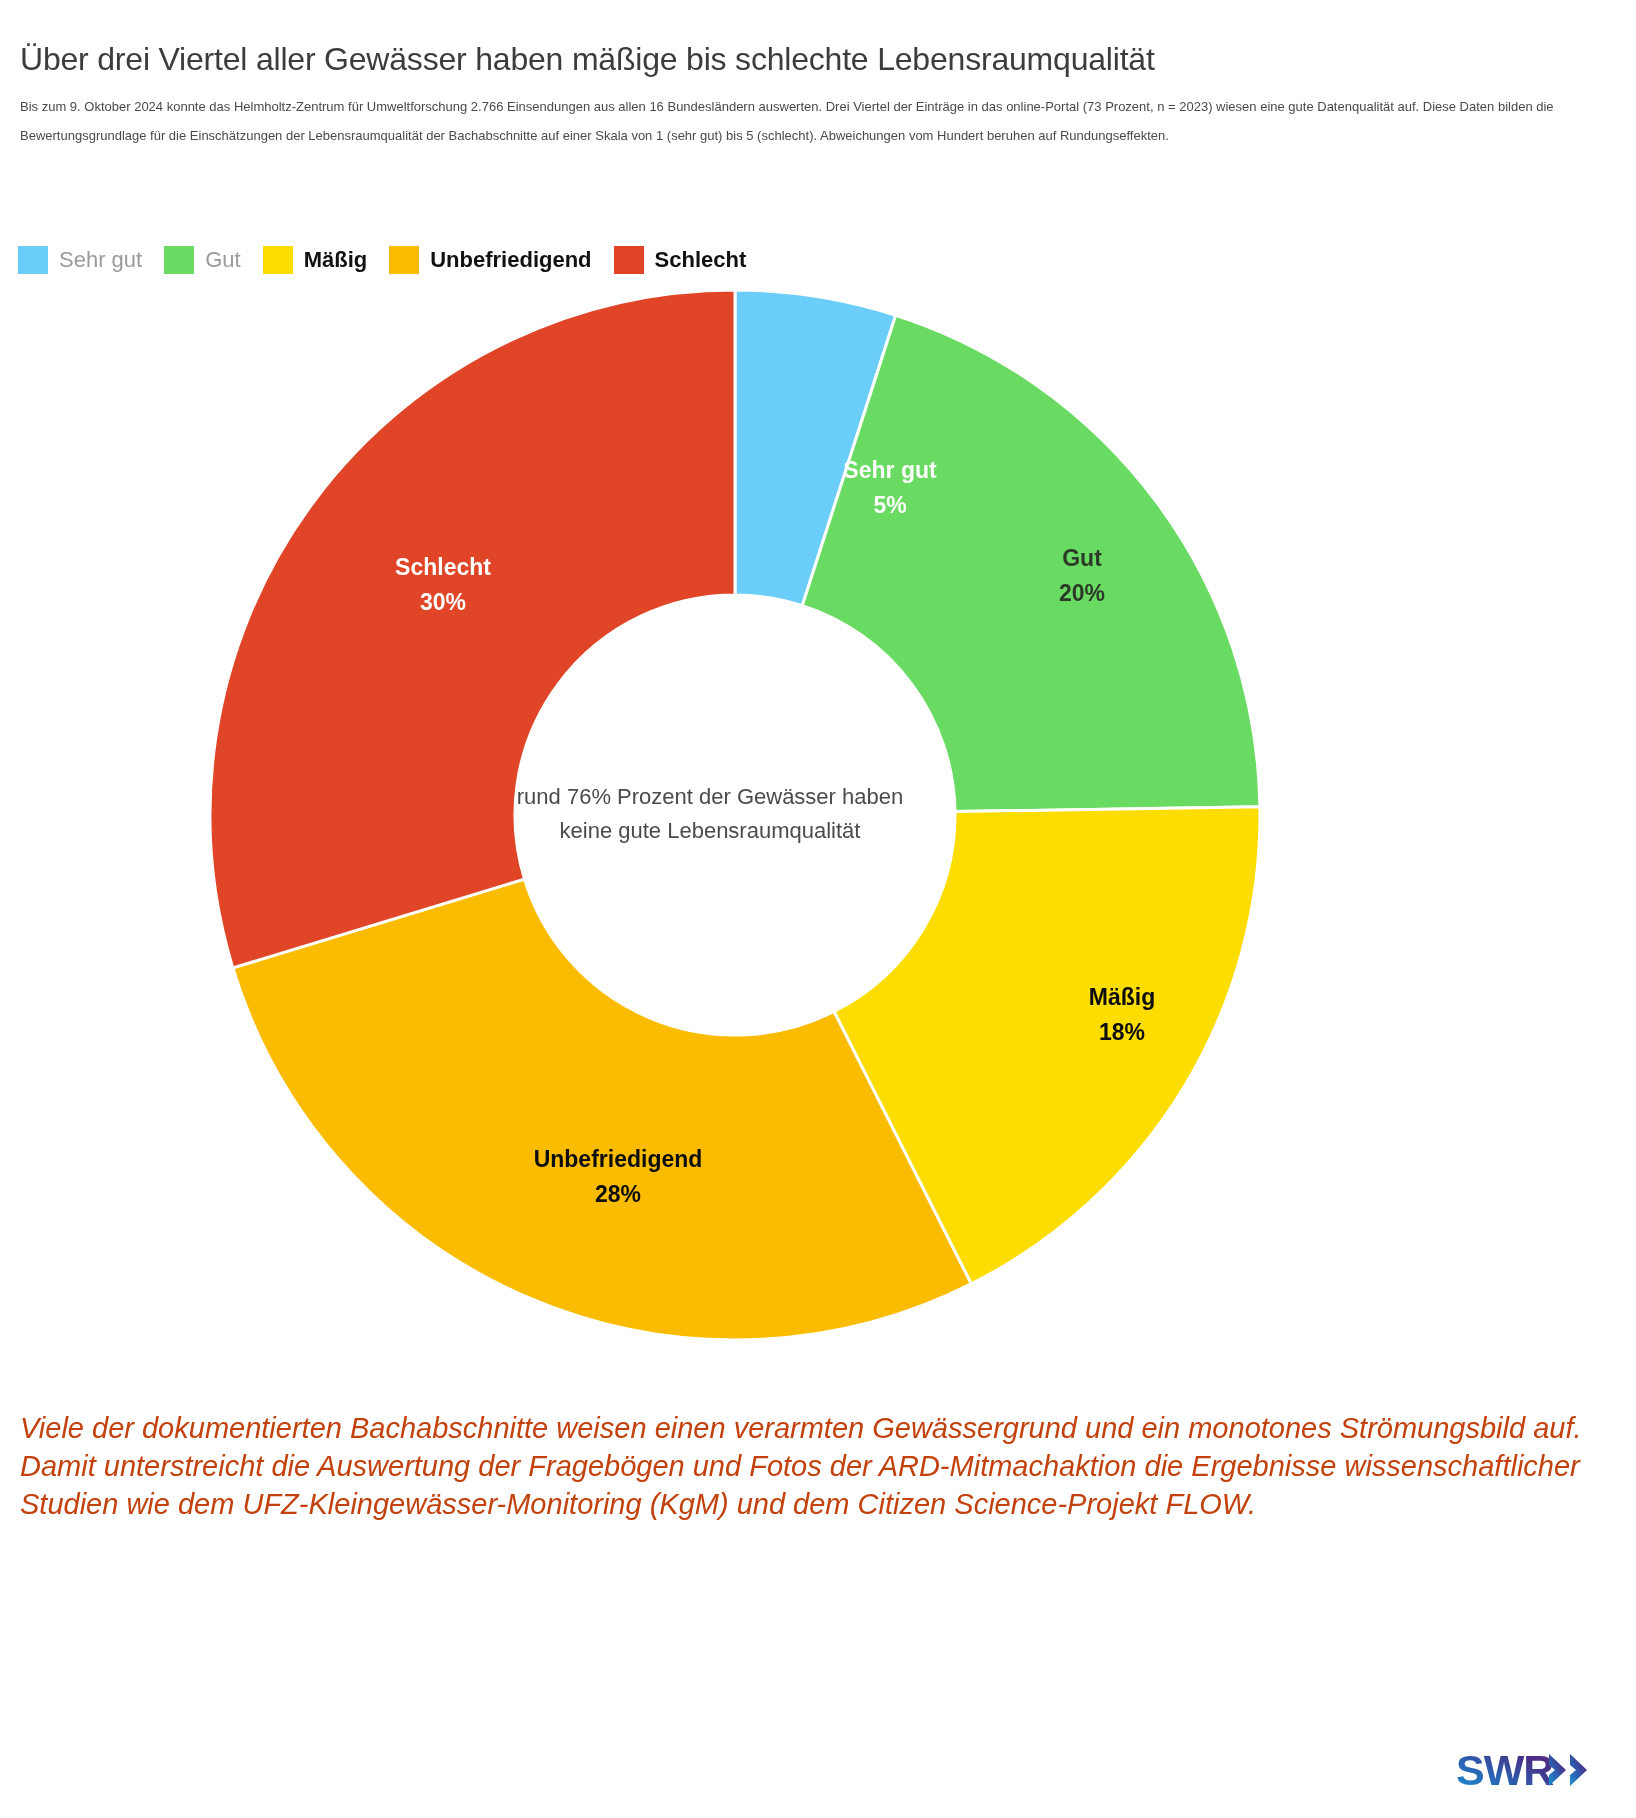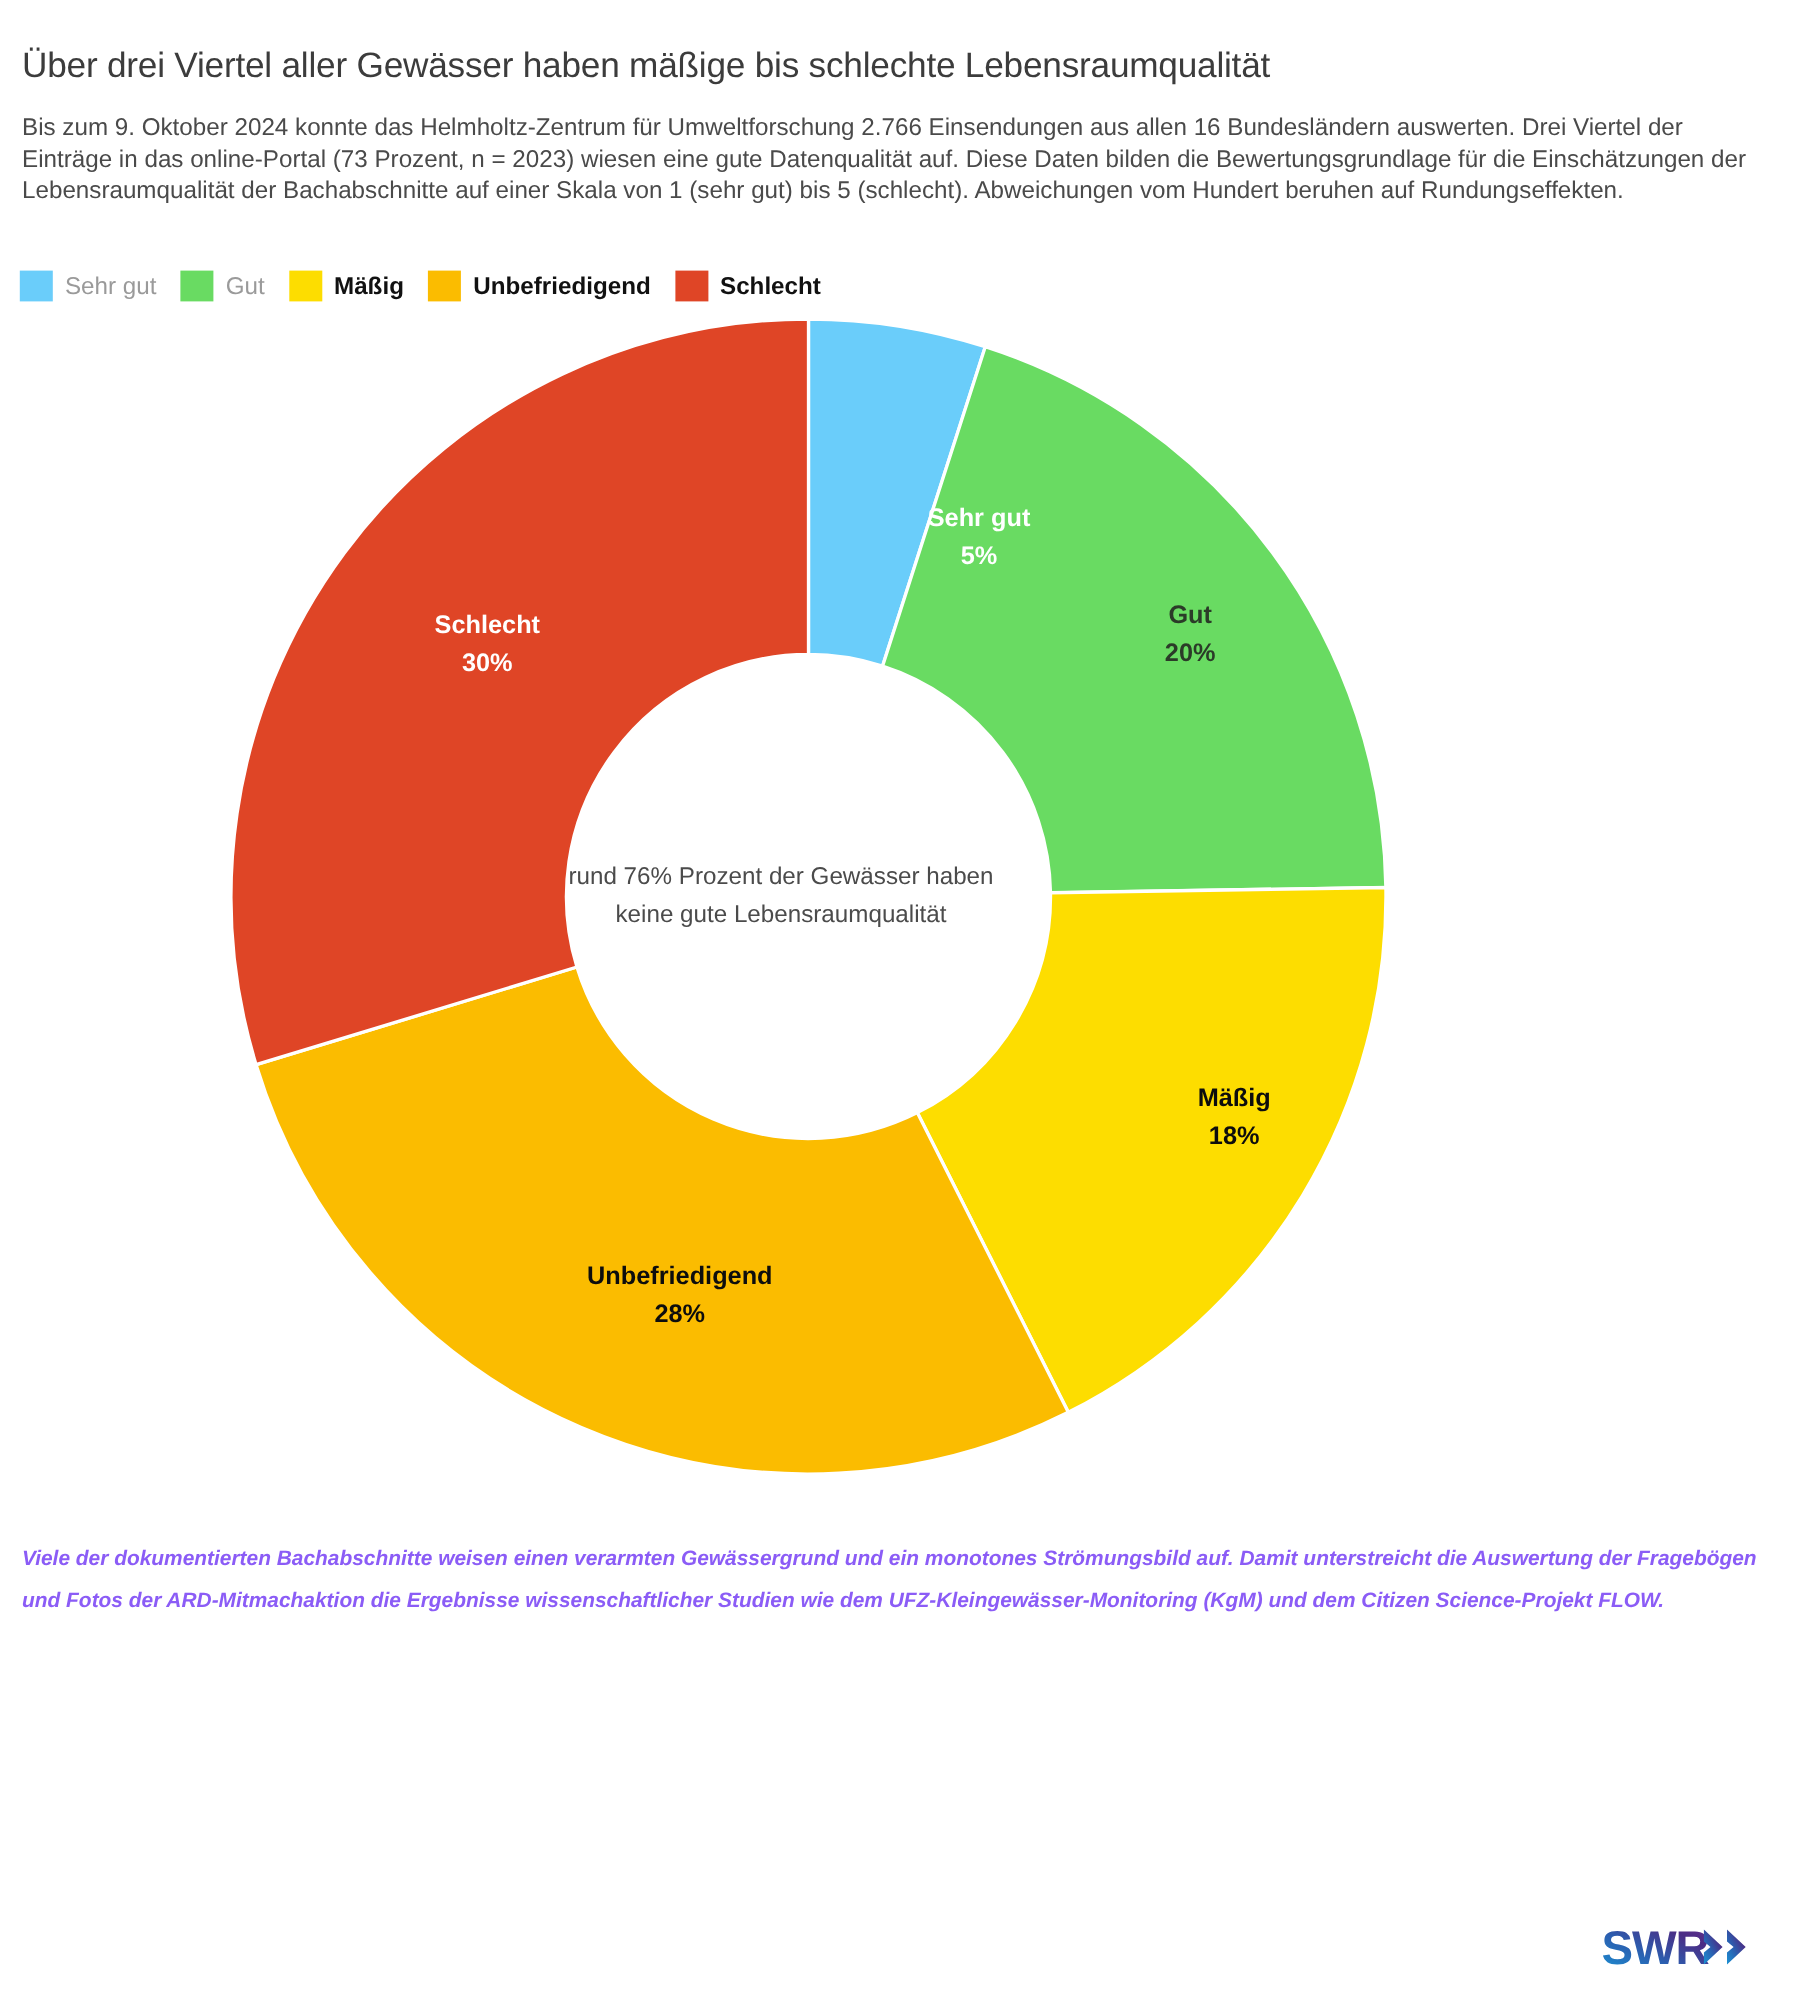--- a/index.html
+++ b/index.html
@@ -33,21 +33,21 @@
     font-weight: 400;
     color: #3c3c3c;
     letter-spacing: -0.2px;
   }
 
   .intro {
     position: absolute;
     left: 20px;
     top: 80px;
     width: 1588px;
-    font-size: 22px;
+    font-size: 13px;
     line-height: 28.5px;
     color: #4a4a4a;
     font-weight: 400;
   }
 
   
   .legend {
     position: absolute;
     left: 18px;
     top: 246px;
@@ -111,25 +111,25 @@
     text-anchor: middle;
     font-weight: 400;
   }
 
   
   .caption {
     position: absolute;
     left: 20px;
     top: 1380px;
     width: 1595px;
-    font-size: 19px;
+    font-size: 29px;
     line-height: 38px;
     font-style: italic;
-    color: #8b5cf6;
-    font-weight: 700;
+    color: #c2410c;
+    font-weight: 400;
   }
 
   .source {
     position: absolute;
     left: 20px;
     top: 1750px;
     font-size: 17.5px;
     color: #8e8e8e;
     font-weight: 400;
   }

